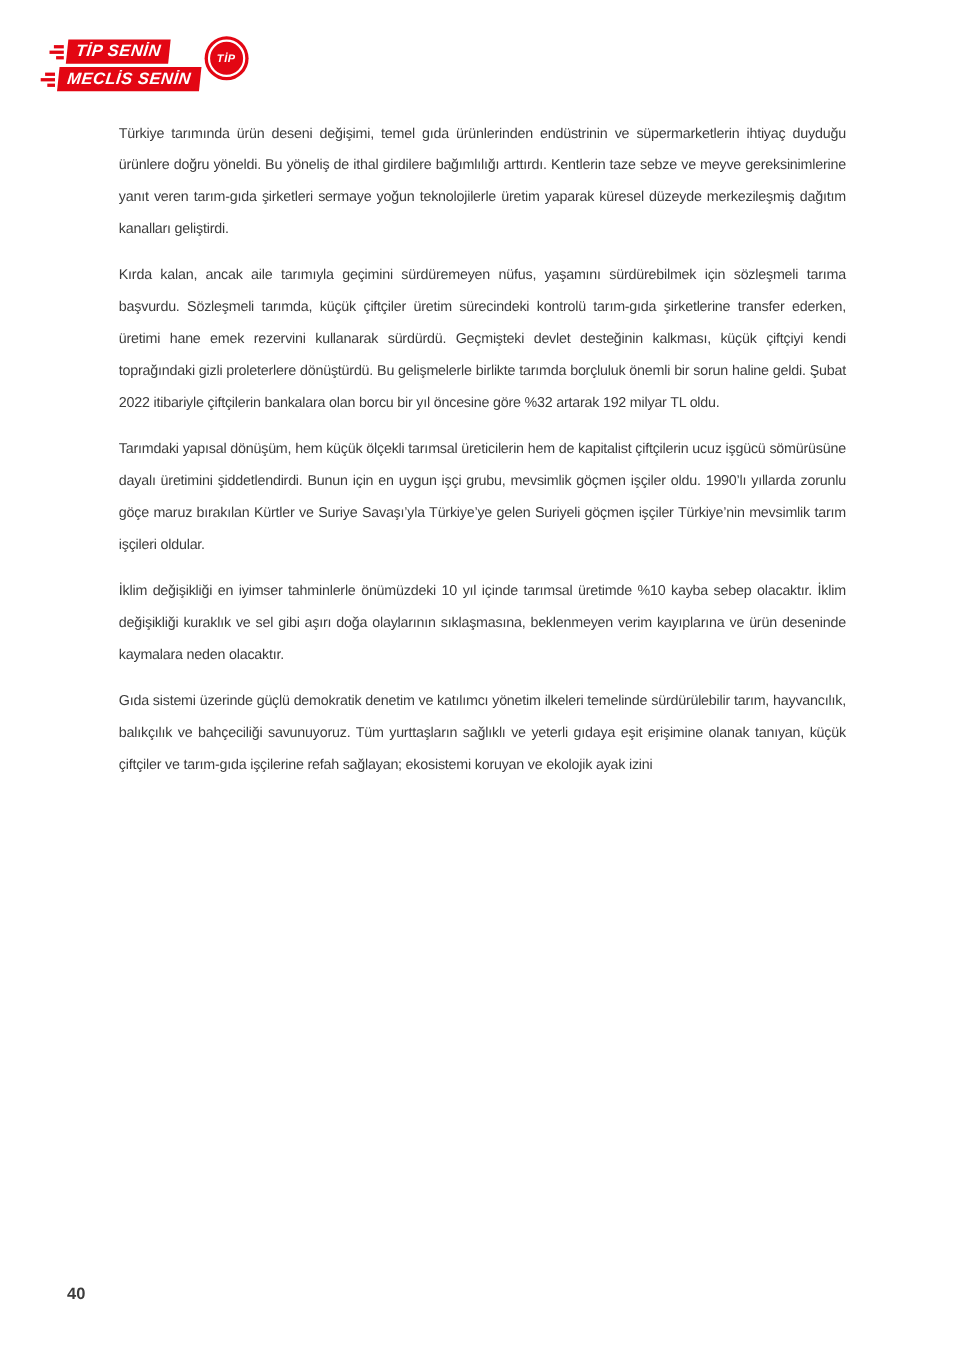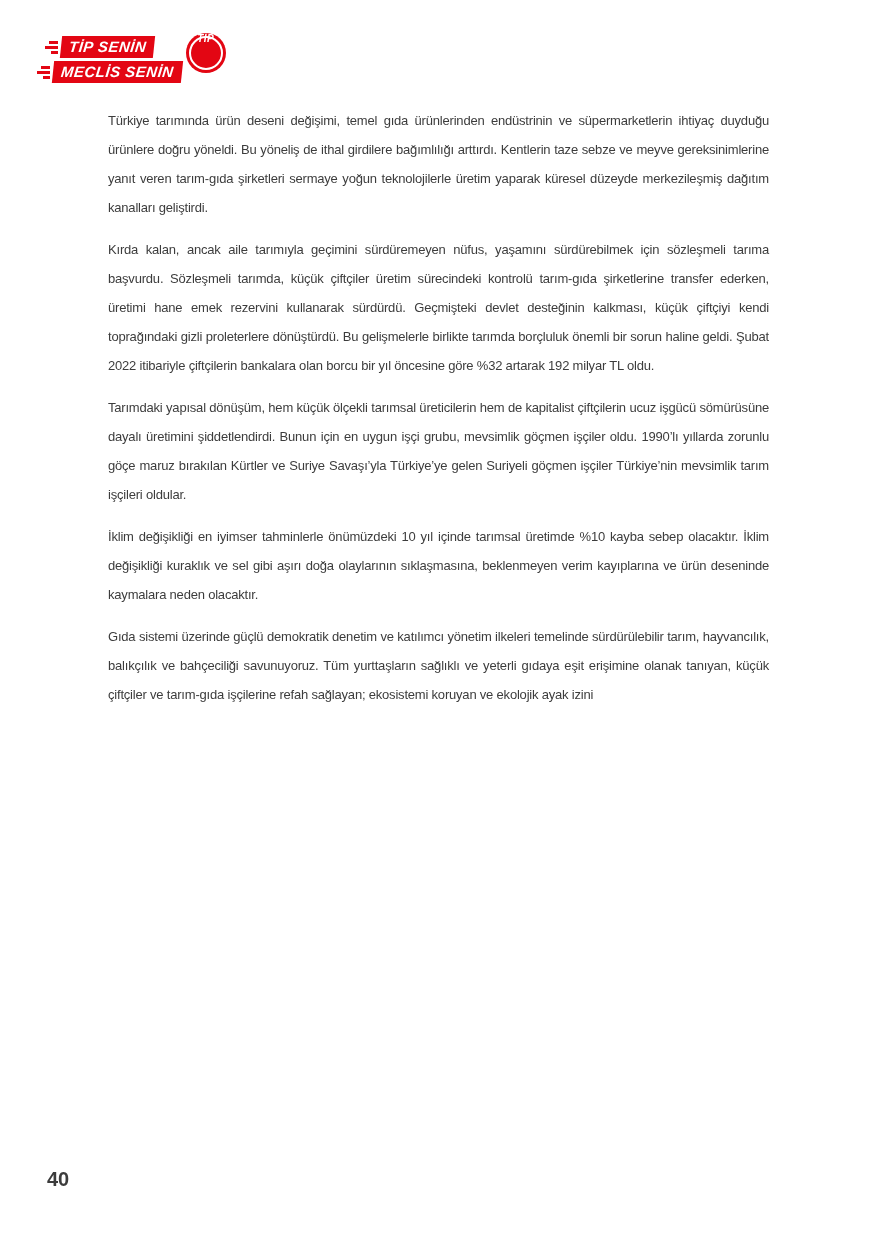--- a/index.html
+++ b/index.html
@@ -54,21 +54,21 @@
 
   .emblem {
     position: relative;
     width: 40px;
     height: 40px;
     margin-left: 4px;
     margin-top: -3px;
     border-radius: 50%;
     background: var(--red);
     display: flex;
-    align-items: flex-start;
+    align-items: center;
     justify-content: center;
     flex: 0 0 auto;
   }
   .emblem::before {
     content: "";
     position: absolute;
     inset: 3px;
     border: 2px solid #ffffff;
     border-radius: 50%;
   }
@@ -92,23 +92,23 @@
     line-height: 29px;
     letter-spacing: -0.2px;
     text-align: justify;
     hyphens: auto;
   }
   .body-text p { margin: 0 0 13px 0; }
 
   
   .page-number {
     position: absolute;
-    left: 47px;
+    left: 61px;
     top: 1168px;
-    font-size: 20px;
+    font-size: 15px;
     font-weight: bold;
     color: var(--ink);
   }
 </style>
 </head>
 <body>
 
 <div class="page">
 
   <header class="logo">

